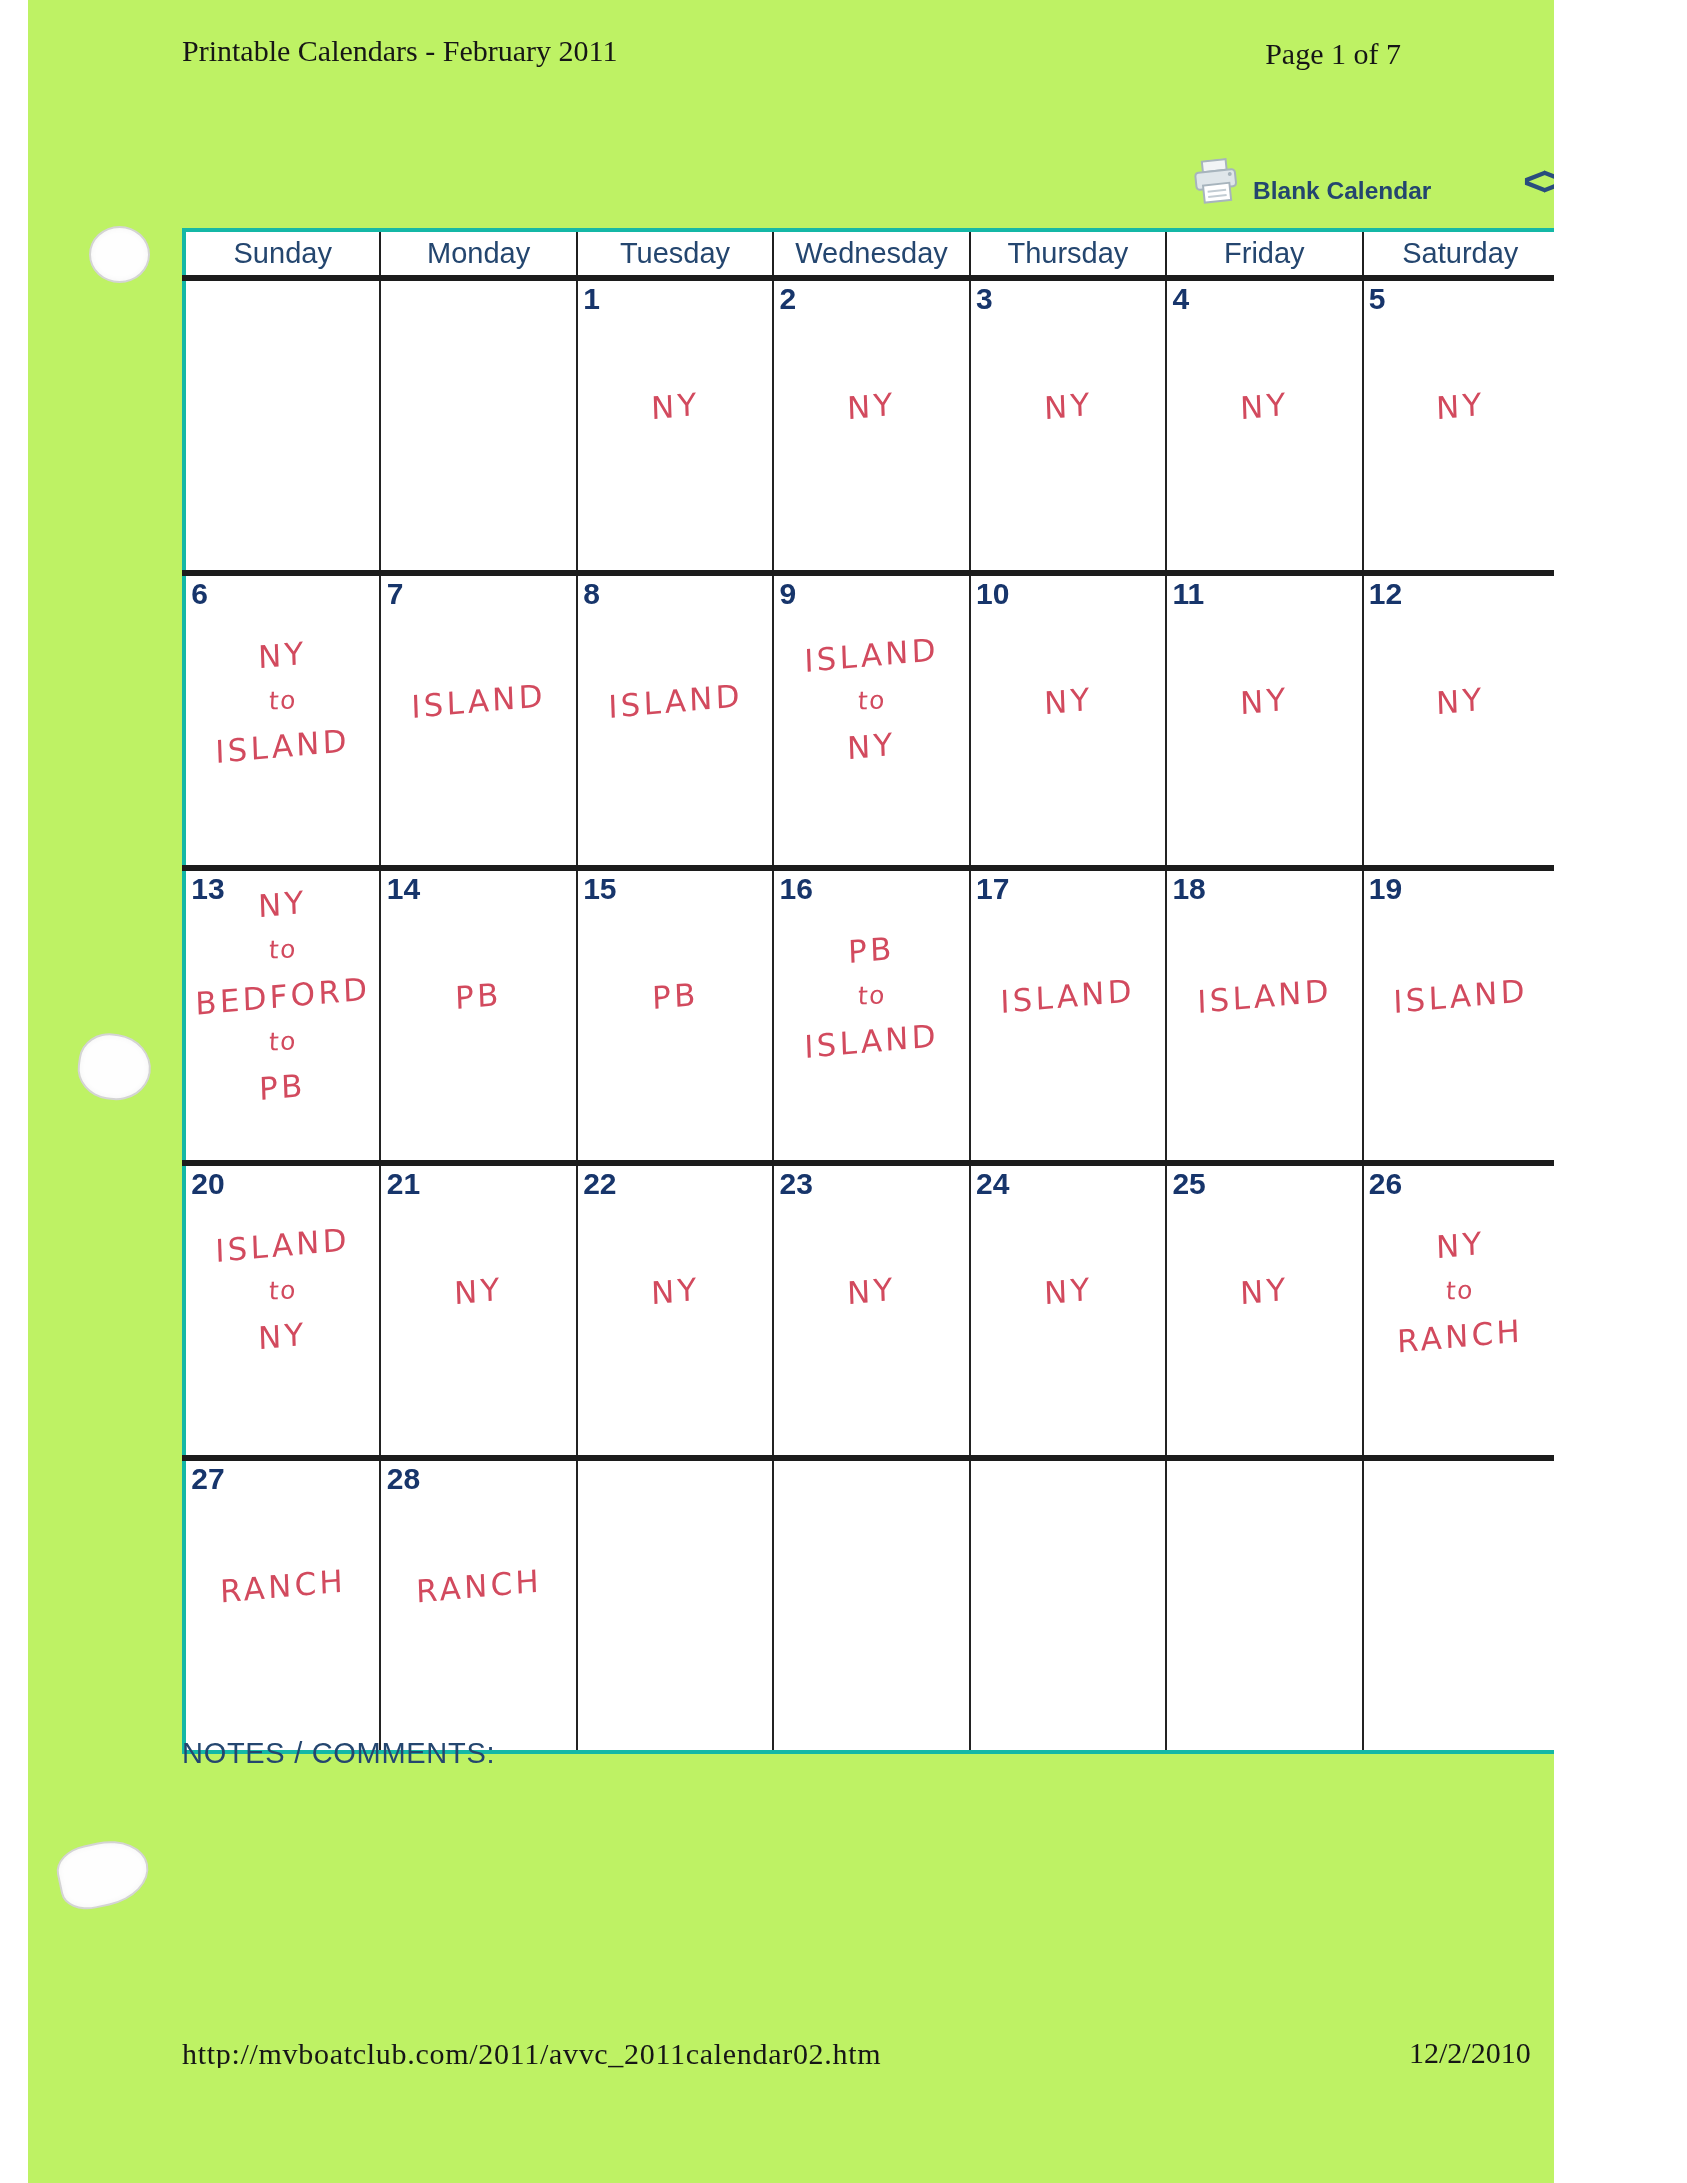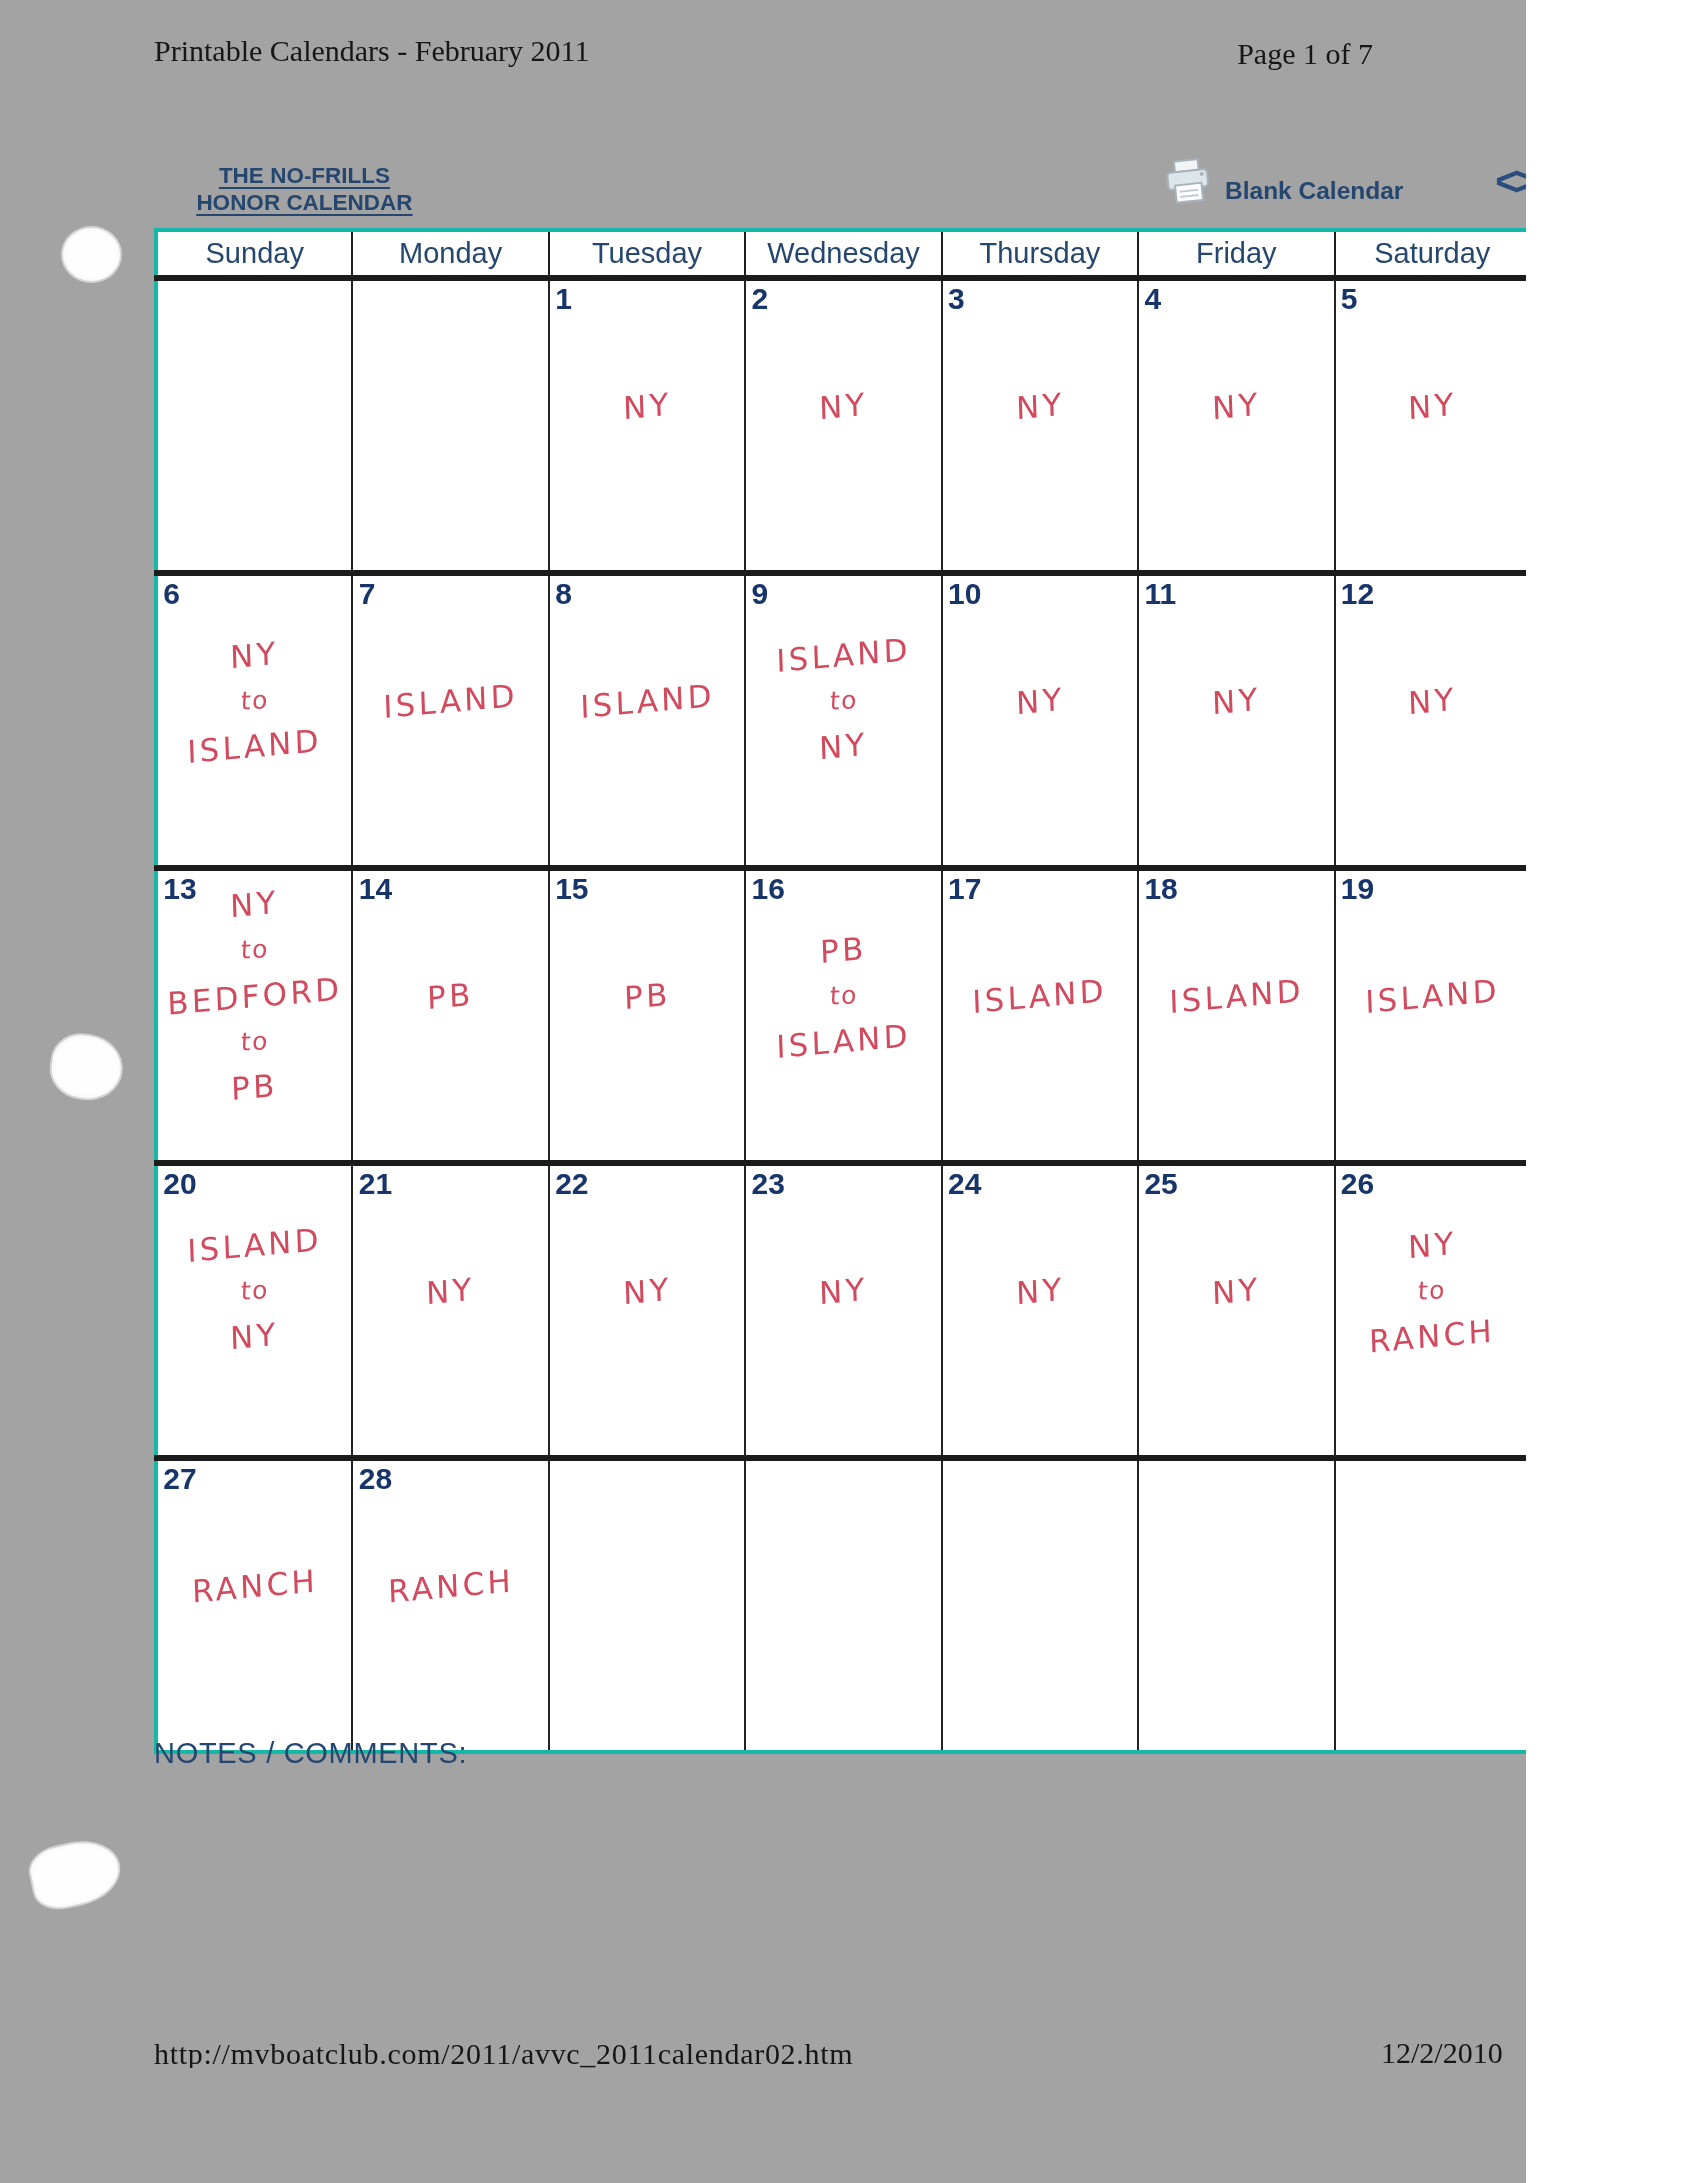--- a/index.html
+++ b/index.html
@@ -1,17 +1,17 @@
 <!DOCTYPE html>
 <html style="font-size:10.6px"><head>
 <meta charset="utf-8">
 <style>
   html,body{margin:0;padding:0;background:#ffffff;}
-  .page{position:relative;width:1526px;height:2183px;background:#a3a3a3;overflow:hidden;
-        font-family:"Liberation Sans",sans-serif;color:#1a1a1a;}
+  .page{position:relative;width:1526px;height:2183px;background:#bef264;overflow:hidden;
+        font-family:"Liberation Sans",sans-serif;color:#1a1a1a;margin-left:28px;}
 
   
   .scan-serif{font-family:"Liberation Serif",serif;font-size:30px;color:#161616;}
   .hdr-left{position:absolute;left:154px;top:34px;}
   .hdr-right{position:absolute;right:153px;top:37px;}
   .clip-desc{height:29px;line-height:29px;overflow:hidden;}
   .ftr-url{position:absolute;left:154px;top:2039px;letter-spacing:0.7px;}
   .ftr-date{position:absolute;left:1381px;top:2038px;}
   .watermark{position:absolute;left:1147px;top:2110px;font-family:"Liberation Sans",sans-serif;
              font-size:34px;color:#121212;letter-spacing:0.7px;}
@@ -60,24 +60,20 @@
 
 <div class="page">
 
   <div class="scan-serif hdr-left">Printable Calendars - February 2011</div>
   <div class="scan-serif hdr-right">Page 1 of 7</div>
 
   <div class="punch punch1"></div>
   <div class="punch punch2"></div>
   <div class="punch punch3"></div>
 
-  <div class="brand">
-    <span>THE NO-FRILLS</span><br>
-    <span>HONOR CALENDAR</span>
-  </div>
 
 
   <div class="right-group">
     <span class="printer">
       <svg width="48" height="45" viewBox="0 0 72 68">
         <rect x="18" y="2" width="36" height="16" fill="#f2f4f6" stroke="#a7b4bd" stroke-width="3"></rect>
         <rect x="6" y="18" width="60" height="26" rx="5" fill="#dfe6ea" stroke="#a7b4bd" stroke-width="3"></rect>
         <circle cx="58" cy="25" r="3" fill="#a7b4bd"></circle>
         <rect x="16" y="38" width="40" height="26" fill="#ffffff" stroke="#a7b4bd" stroke-width="3"></rect>
         <line x1="22" y1="48" x2="50" y2="48" stroke="#c2ccd3" stroke-width="3"></line>

